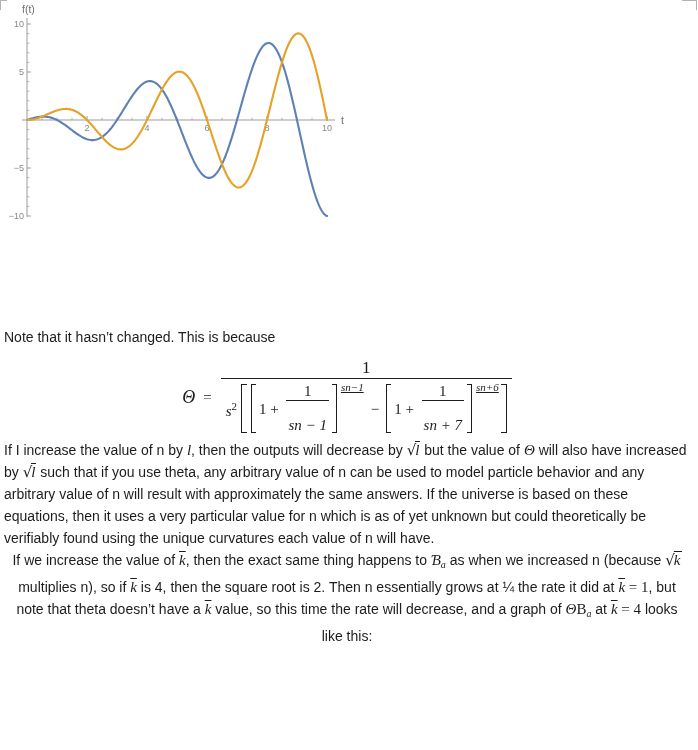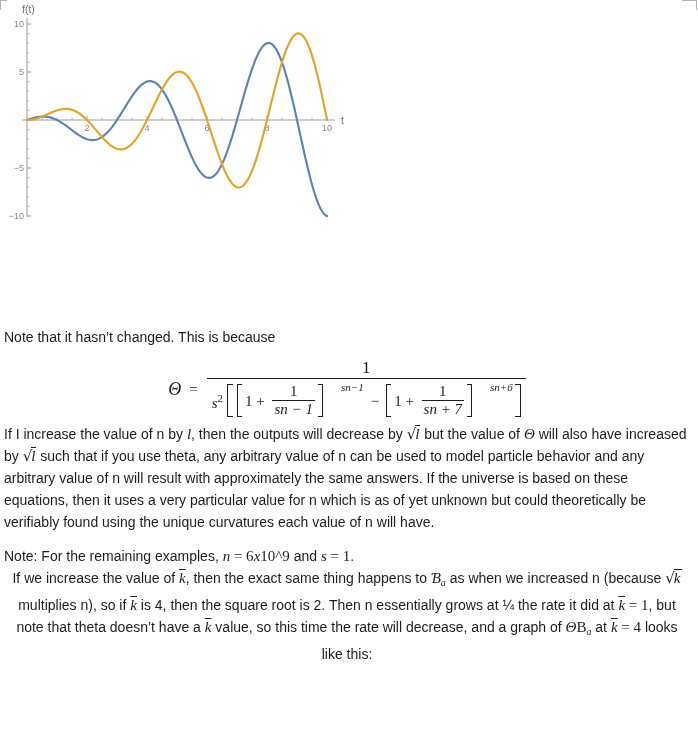--- a/index.html
+++ b/index.html
@@ -56,25 +56,25 @@
   .f-s { margin-right:4px; white-space:nowrap; }
   .f-ssup { font-size:11px; vertical-align:super; font-style:normal; }
   .br { align-self:stretch; width:5px; border:1.4px solid #1c1c1c; }
   .br.l { border-right:none; margin-right:3px; }
   .br.r { border-left:none; margin-left:3px; }
   .br.outer { border-width:1.6px; width:6px; }
   .br.outer.l { margin-right:4px; }
   .br.outer.r { margin-left:2px; }
   .f-term { display:inline-flex; align-items:center; }
   .f-plus { white-space:pre; }
-  .f-exp { font-size:11px; align-self:flex-start; transform:translateY(-8px); margin-left:18px; font-style:italic; }
+  .f-exp { font-size:11px; align-self:flex-start; transform:translateY(-8px); margin-left:4px; font-style:italic;text-decoration:underline; }
   .f-minus { margin:0 7px; }
   .sfrac { display:inline-flex; flex-direction:column; align-items:center; font-size:13.5px; line-height:15px; margin-left:4px; }
   .sf-n { padding:0 2px 1px 2px; }
-  .sf-d { border-top:1.2px solid #1c1c1c; padding:1px 2px 0 2px; white-space:nowrap; }
+  .sf-d { border-top:1.2px solid #1c1c1c; padding:17px 2px 0 2px; white-space:nowrap; }
 </style>
 </head>
 <body>
 
 <div class="corner-tl"></div>
 <div class="corner-tr"></div>
 
 <div class="doc">
 
   <svg id="plot" width="352" height="230" viewBox="0 0 352 230">
@@ -169,18 +169,17 @@
           <span class="br r"></span>
           <span class="f-exp">sn+6</span>
         </span>
         <span class="br outer r"></span>
       </span>
     </span>
   </div>
 
   <p class="p2"><span>If I increase the value of n by </span><span class="mi">l</span><span>, then the outputs will decrease by </span><span class="rad">√</span><span class="mi vinc">l</span><span> but the value of </span><span class="mi">Θ</span><span> will also have increased by </span><span class="rad">√</span><span class="mi vinc">l</span><span> such that if you use theta, any arbitrary value of n can be used to model particle behavior and any arbitrary value of n will result with approximately the same answers. If the universe is based on these equations, then it uses a very particular value for n which is as of yet unknown but could theoretically be verifiably found using the unique curvatures each value of n will have.</span></p>
 
-  <p class="p3"><span>Note: For the remaining examples, </span><span class="mi">n</span><span class="mu"> = 6</span><span class="mi">x</span><span class="mu">10^9</span><span> and </span><span class="mi">s</span><span class="mu"> = 1</span><span>.</span></p>
 
 
   <p class="p4"><span>If we increase the value of </span><span class="mi bar">k</span><span>, then the exact same thing happens to </span><span class="mi">Ɓ</span><span class="mi msub">a</span><span> as when we increased n (because </span><span class="rad">√</span><span class="mi bar vinc">k</span><span> multiplies n), so if </span><span class="mi bar">k</span><span> is 4, then the square root is 2. Then n essentially grows at ¼ the rate it did at </span><span class="mi bar">k</span><span class="mu"> = 1</span><span>, but note that theta doesn’t have a </span><span class="mi bar">k</span><span> value, so this time the rate will decrease, and a graph of </span><span class="mi">Θ</span><span class="mu">B</span><span class="mi msub">a</span><span> at </span><span class="mi bar">k</span><span class="mu"> = 4</span><span> looks like this:</span></p>
 
 </div>
 
 </body></html>

